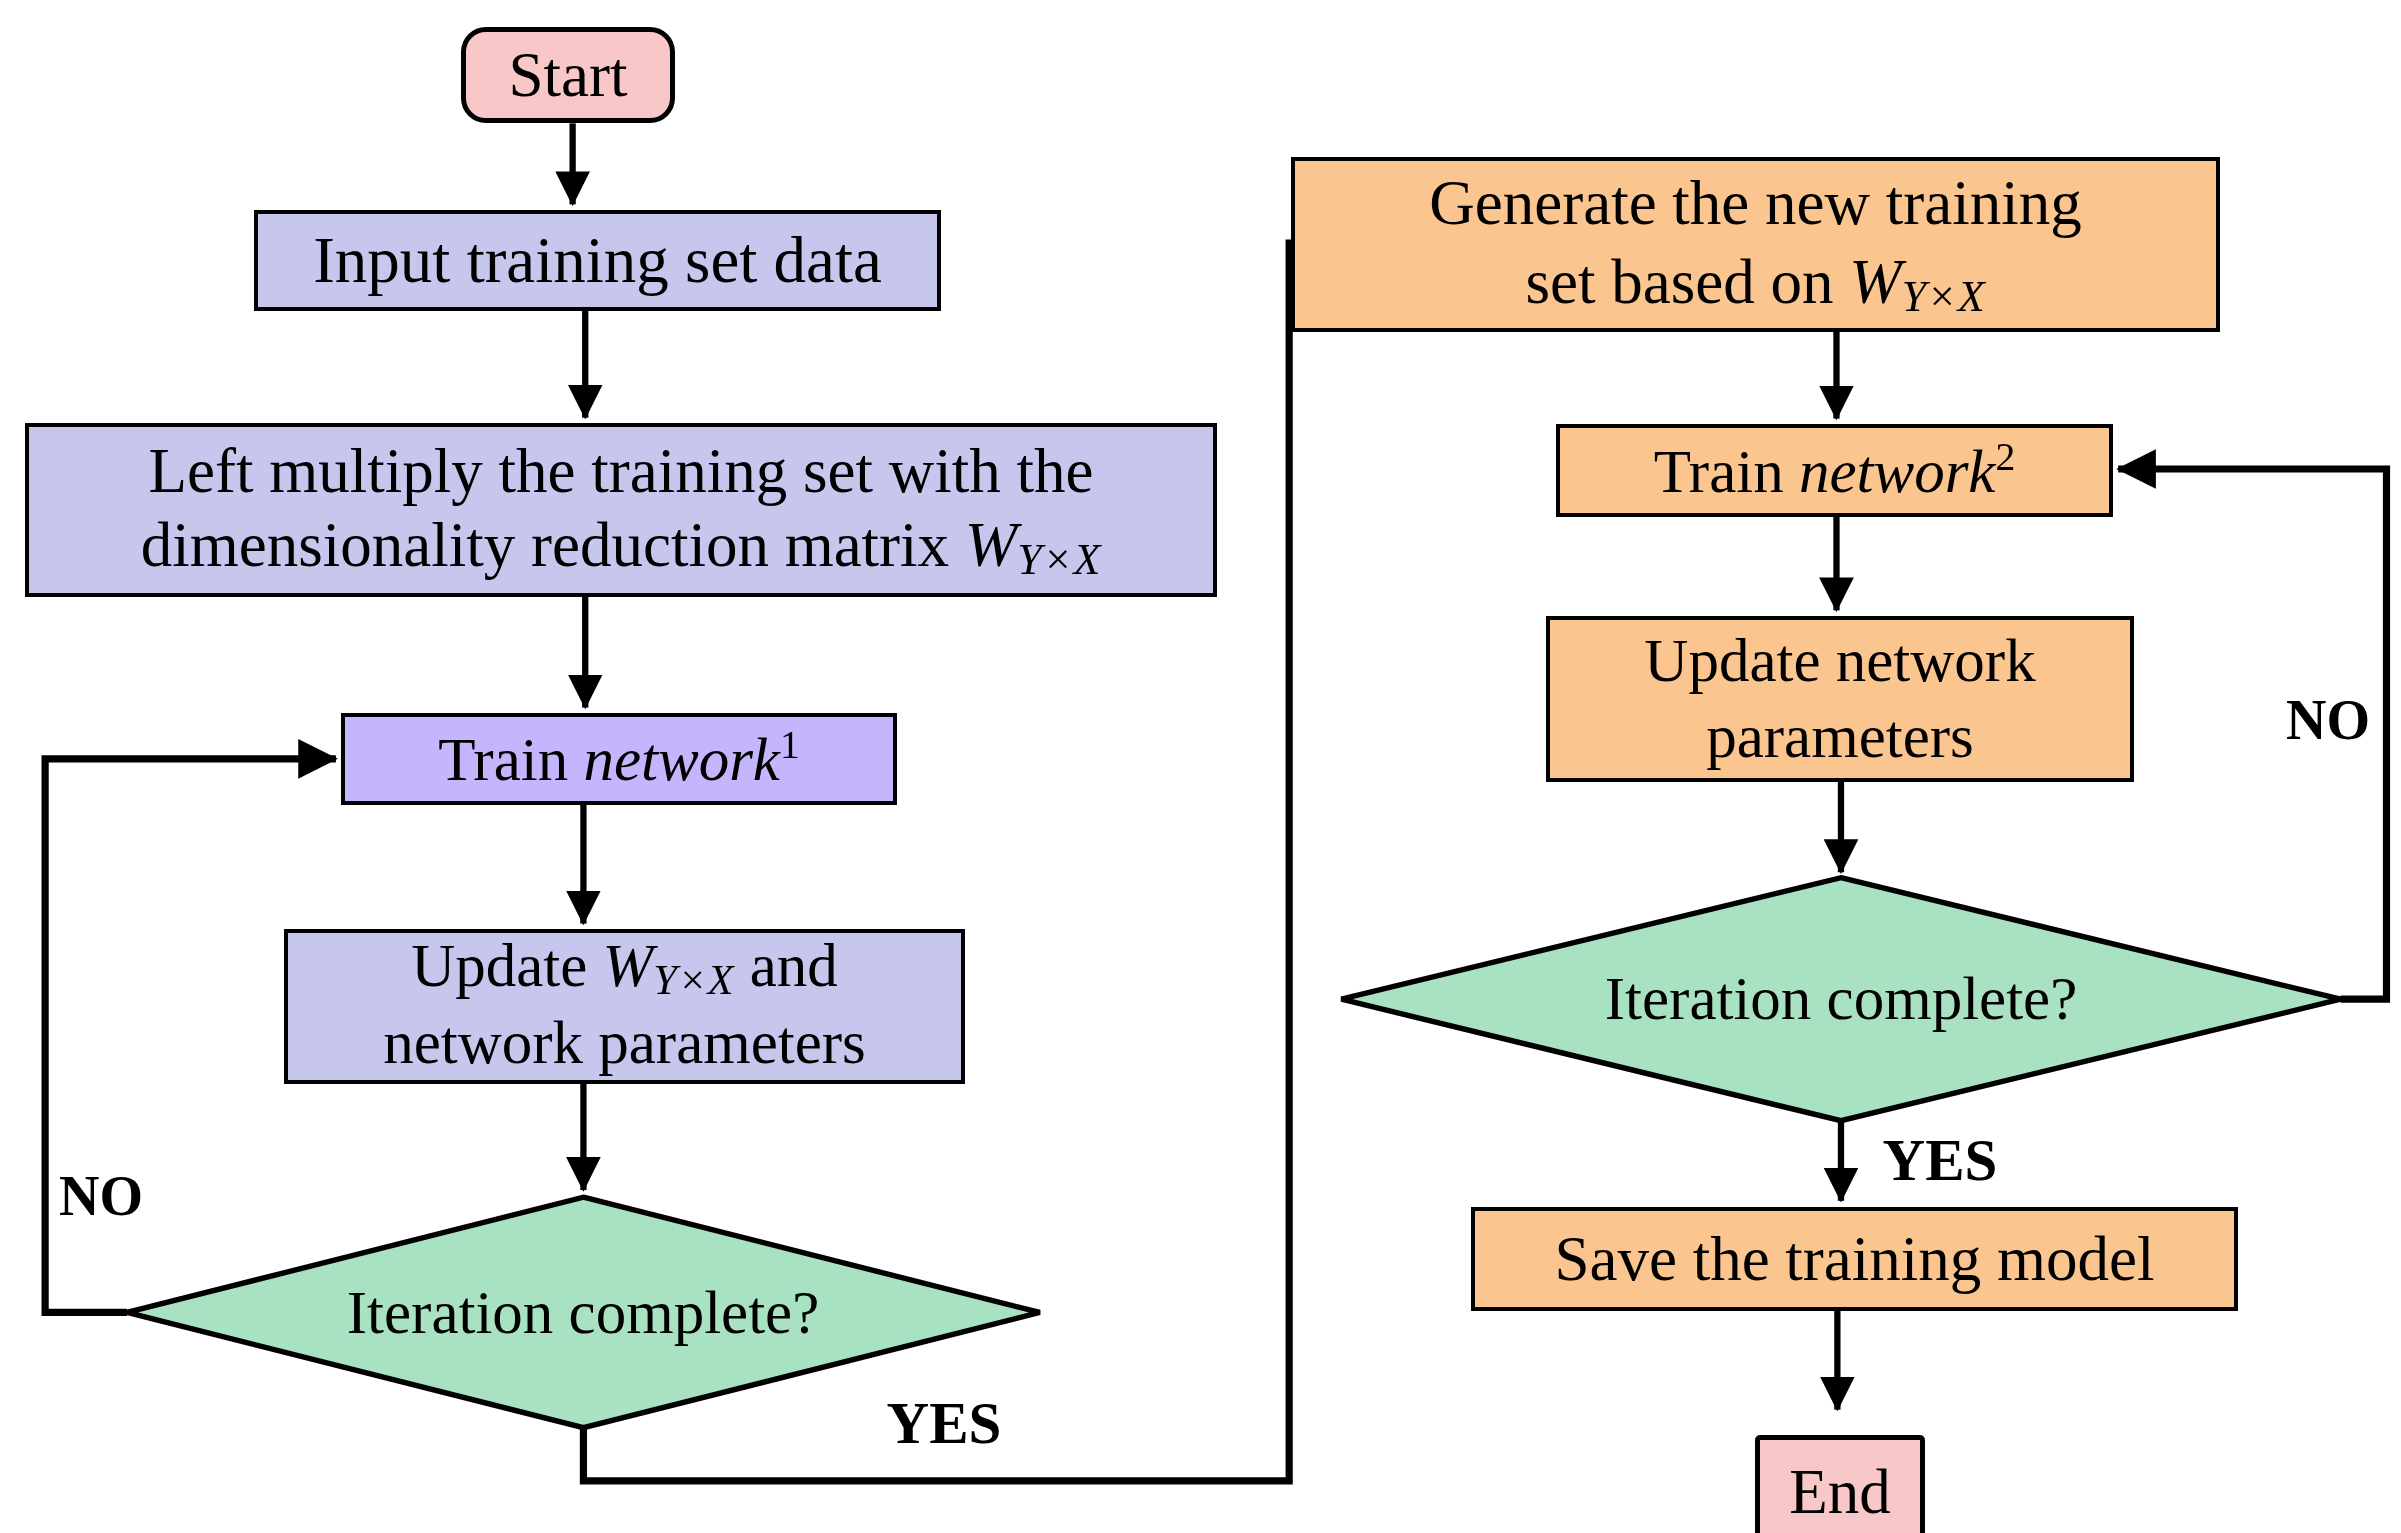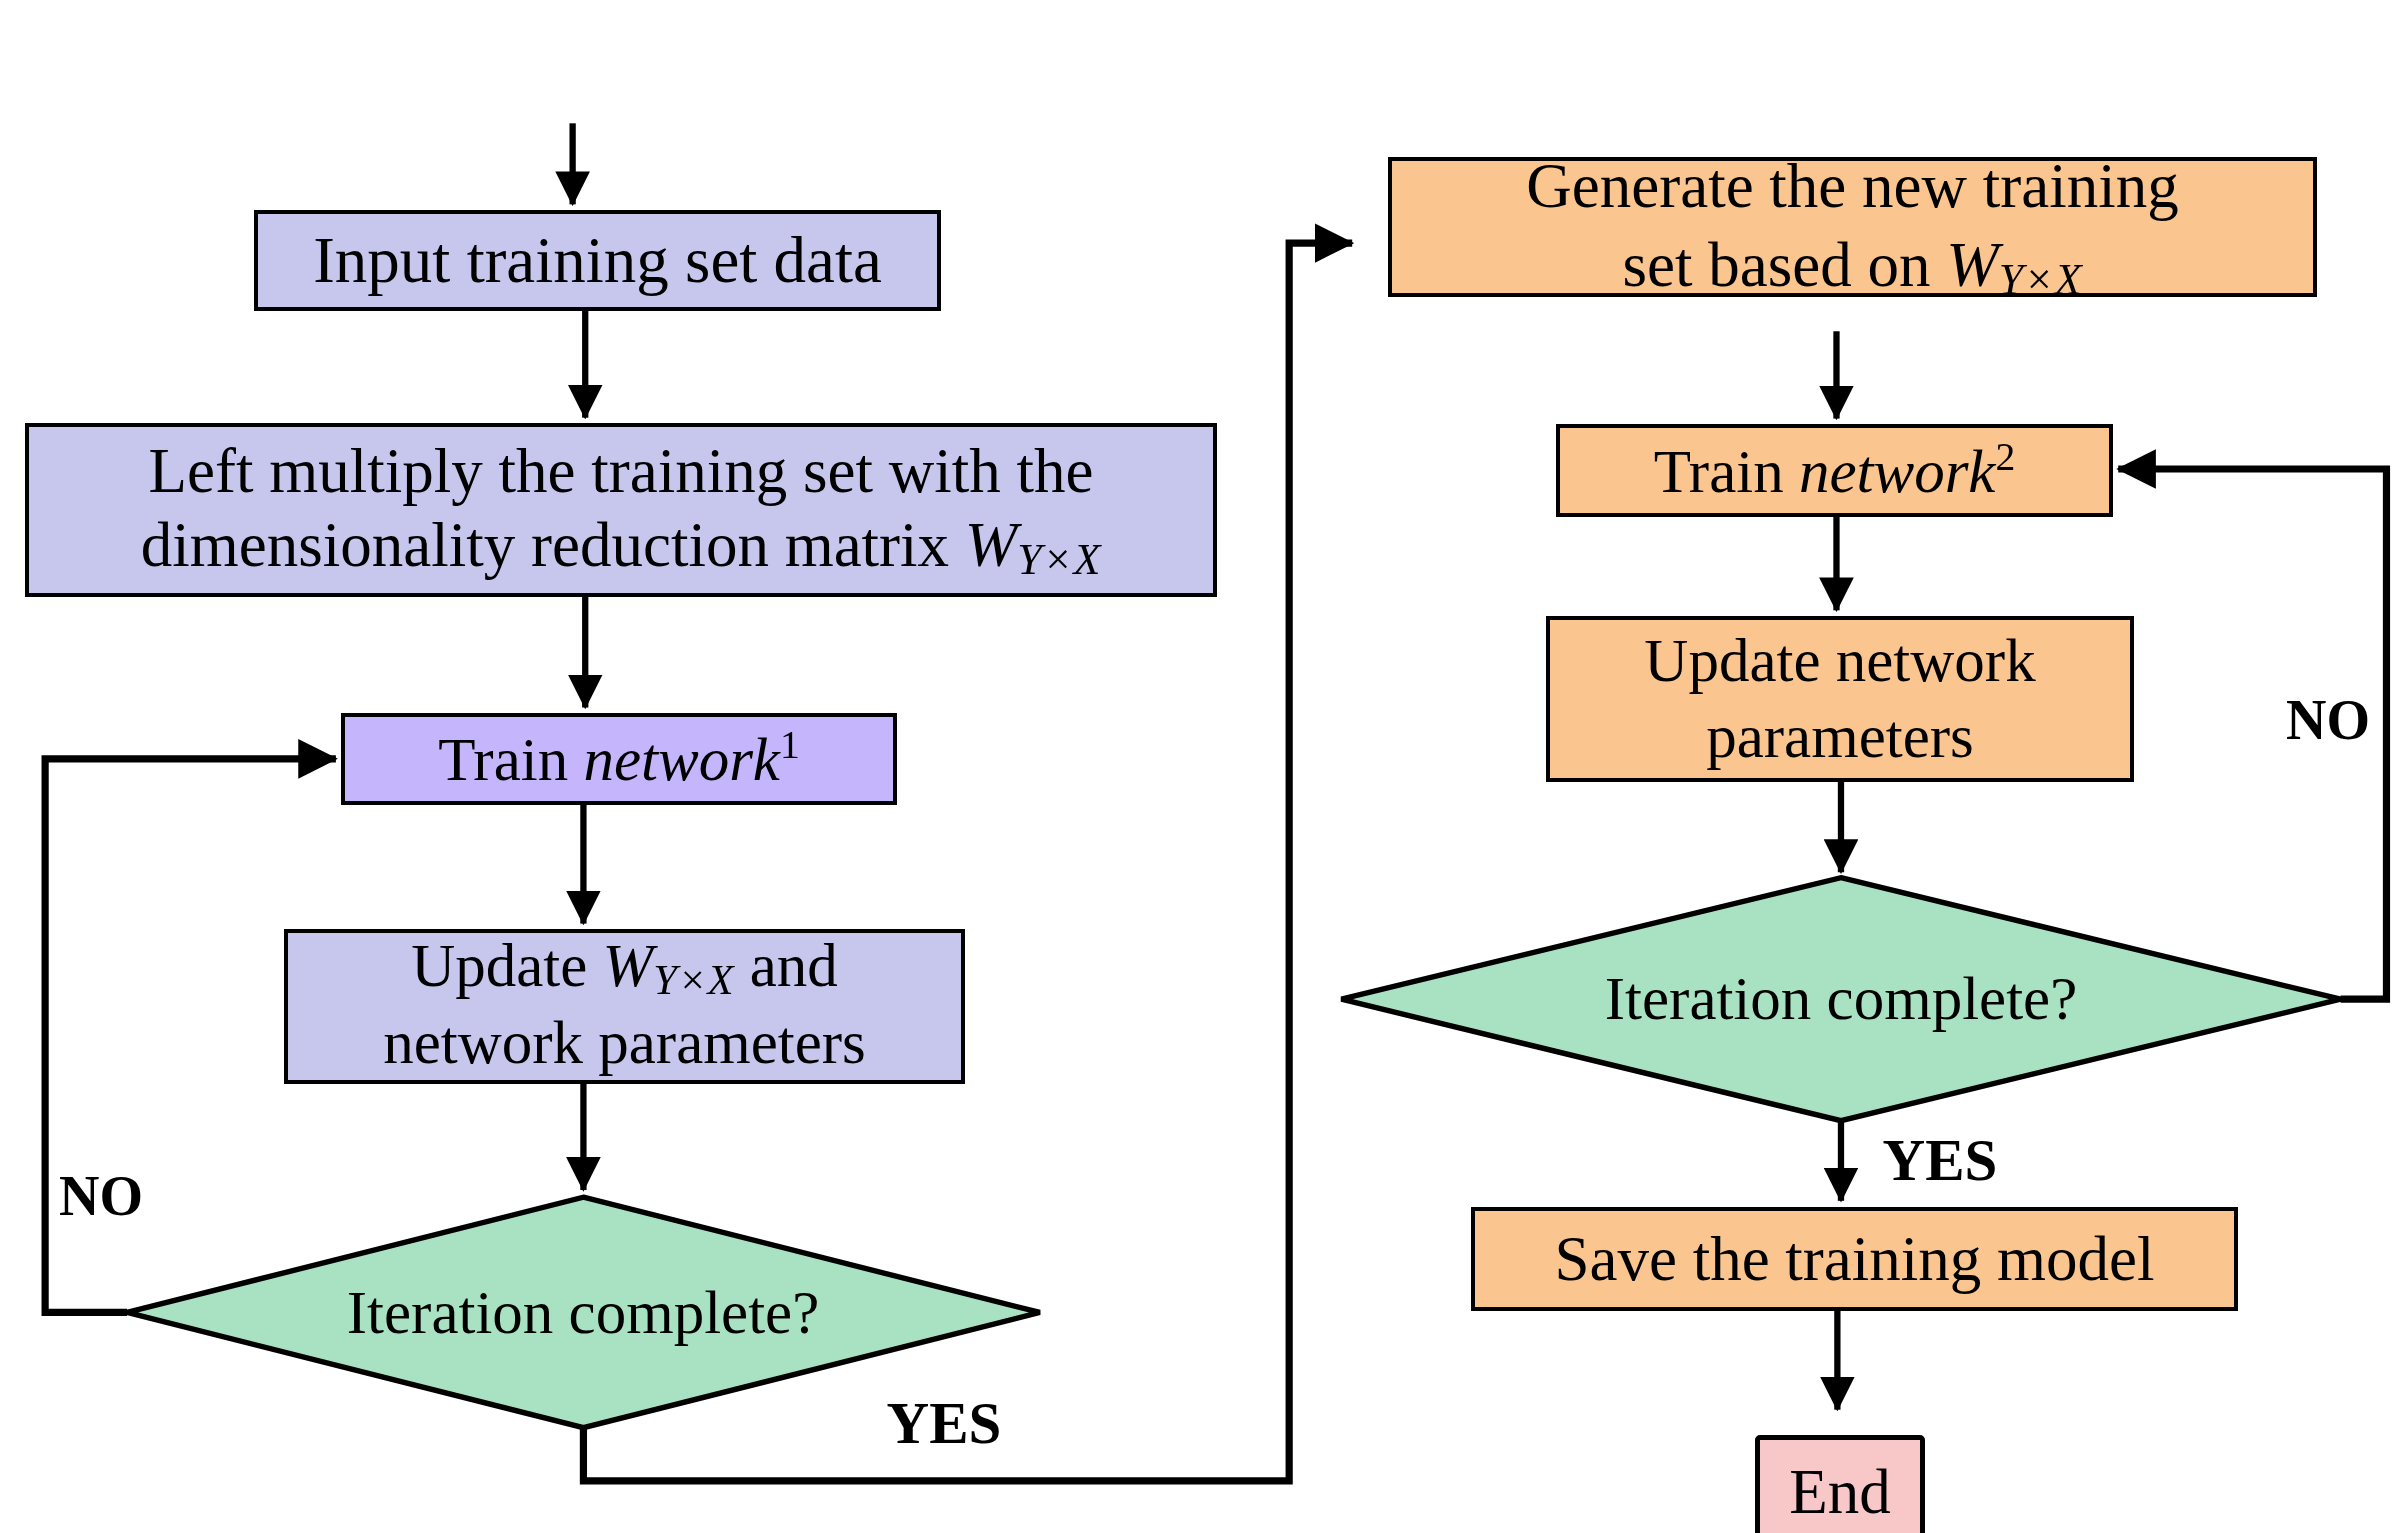--- a/index.html
+++ b/index.html
@@ -61,20 +61,23 @@
     <path d="M648 1586 L648 1645 L1432 1645 L1432 270 L1502 270" fill="none" stroke="#000" stroke-width="8" marker-end="url(#ah)"></path>
 
     <path d="M2040 368 L2040 465" fill="none" stroke="#000" stroke-width="7" marker-end="url(#ah)"></path>
     <path d="M2040 574 L2040 678" fill="none" stroke="#000" stroke-width="7" marker-end="url(#ah)"></path>
     <path d="M2045 868 L2045 969" fill="none" stroke="#000" stroke-width="7" marker-end="url(#ah)"></path>
     <path d="M2600 1110 L2651 1110 L2651 521 L2353 521" fill="none" stroke="#000" stroke-width="8" marker-end="url(#ah)"></path>
     <path d="M2045 1245 L2045 1334" fill="none" stroke="#000" stroke-width="7" marker-end="url(#ah)"></path>
     <path d="M2041 1455 L2041 1566" fill="none" stroke="#000" stroke-width="7" marker-end="url(#ah)"></path>
   </svg>
 
+  <div class="node terminal" style="left: 461px; top: 27px; width: 214px; height: 96px; background-color: rgb(248, 200, 201);">
+    <span class="line">Start</span>
+  </div>
 
   <div class="node proc" style="left: 254px; top: 210px; width: 687px; height: 101px; font-size: 65px; background-color: rgb(199, 199, 238);">
     <span class="line">Input training set data</span>
   </div>
 
   <div class="node proc" style="left: 25px; top: 423px; width: 1192px; height: 174px; background-color: rgb(199, 199, 238);">
     <span class="line">Left multiply the training set with the</span>
     <span class="line"><span>dimensionality reduction matrix </span><span class="mi">W</span><span class="msub">Y×X</span></span>
   </div>
 
@@ -82,21 +85,21 @@
     <span class="line"><span>Train </span><span class="mi">network</span><span class="msup">1</span></span>
   </div>
 
   <div class="node proc" style="left: 284px; top: 929px; width: 681px; height: 155px; font-size: 61px; line-height: 1.22; background-color: rgb(199, 199, 238); justify-content: flex-end;">
     <span class="line"><span>Update </span><span class="mi">W</span><span class="msub">Y×X</span><span> and</span></span>
     <span class="line">network parameters</span>
   </div>
 
   <div class="diamond-label" style="left:583px;top:1313px;">Iteration complete?</div>
 
-  <div class="node proc" style="left: 1388px; top: 157px; width: 929px; height: 140px; line-height: 1.26; background-color: rgb(250, 197, 142);">
+  <div class="node proc" style="left: 1291px; top: 157px; width: 929px; height: 175px; line-height: 1.26; background-color: rgb(250, 197, 142);">
     <span class="line">Generate the new training</span>
     <span class="line"><span>set based on </span><span class="mi">W</span><span class="msub">Y×X</span></span>
   </div>
 
   <div class="node proc" style="left: 1556px; top: 424px; width: 557px; height: 93px; font-size: 61px; background-color: rgb(250, 197, 142);">
     <span class="line"><span>Train </span><span class="mi">network</span><span class="msup">2</span></span>
   </div>
 
   <div class="node proc" style="left: 1546px; top: 616px; width: 588px; height: 166px; font-size: 61px; line-height: 1.24; background-color: rgb(250, 197, 142);">
     <span class="line">Update network</span>

